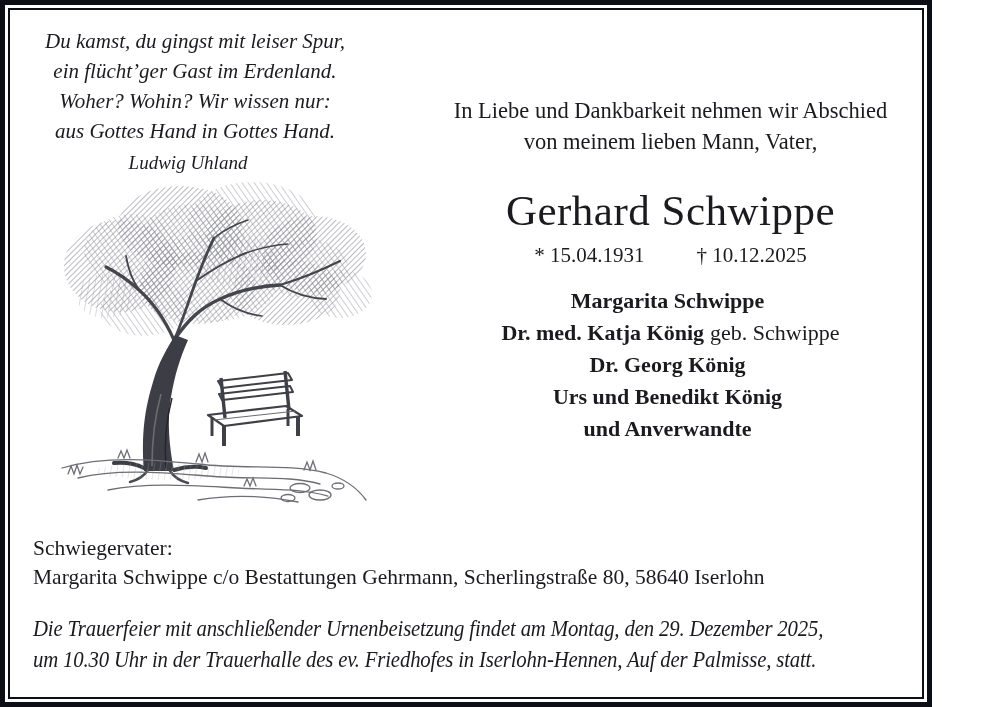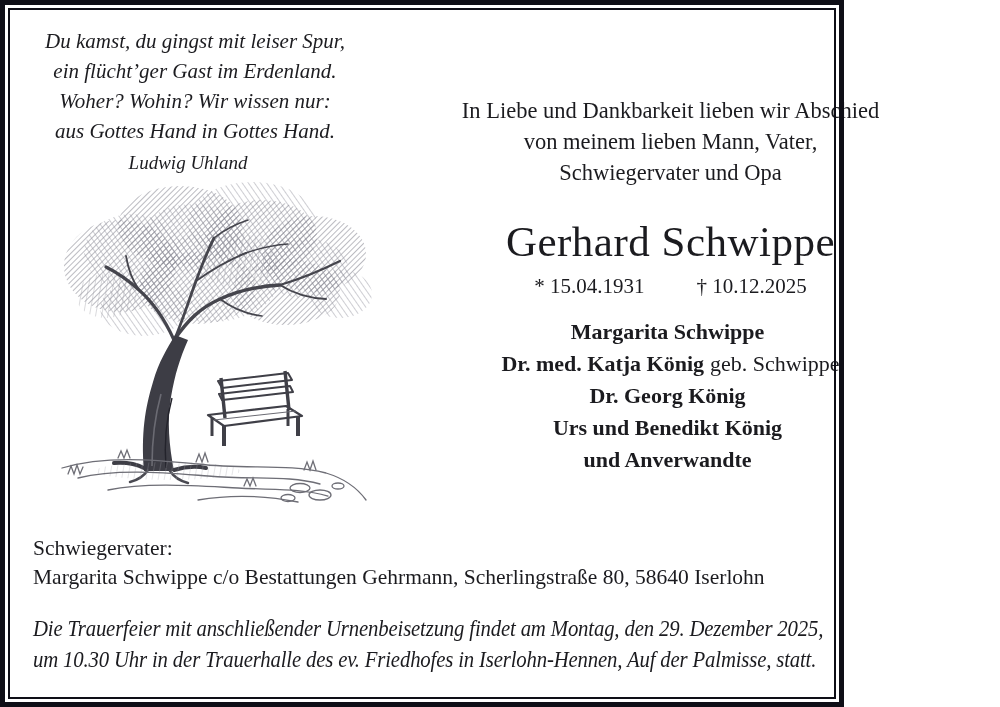--- a/index.html
+++ b/index.html
@@ -6,21 +6,21 @@
     margin: 0; padding: 0;
     width: 1000px; height: 707px;
     background: #ffffff;
     font-family: "Liberation Serif", "DejaVu Serif", serif;
     color: #1b1b1f;
     overflow: hidden;
   }
   .page {
     position: absolute;
     inset: 0;
-    width: 844px; height: 707px;
+    width: 932px; height: 707px;
     background: #ffffff;
   }
   .frame-outer {
     position: absolute; inset: 0;
     border: 5px solid #0e0e16;
     pointer-events: none;
     z-index: 5;
   }
   .frame-inner {
     position: absolute; inset: 8px;
@@ -202,23 +202,22 @@
       <path d="M196,318 l3,-7 l3,7 l3,-8 l3,8"></path>
       <ellipse cx="252" cy="320" rx="10" ry="4.5"></ellipse>
       <ellipse cx="272" cy="327" rx="11" ry="5"></ellipse>
       <ellipse cx="240" cy="330" rx="7" ry="3.5"></ellipse>
       <ellipse cx="290" cy="318" rx="6" ry="3"></ellipse>
     </g>
   </svg>
 
   <div class="right-col">
     <div class="intro">
-      <div>In Liebe und Dankbarkeit lieben wir Abschied</div>
+      <div>In Liebe und Dankbarkeit nehmen wir Abschied</div>
       <div>von meinem lieben Mann, Vater,</div>
-      <div>Schwiegervater und Opa</div>
     </div>
 
     <div class="deceased-name">Gerhard Schwippe</div>
 
     <div class="dates">
       <span>* 15.04.1931</span><span class="gap"></span><span>† 10.12.2025</span>
     </div>
 
     <div class="mourners">
       <div>

